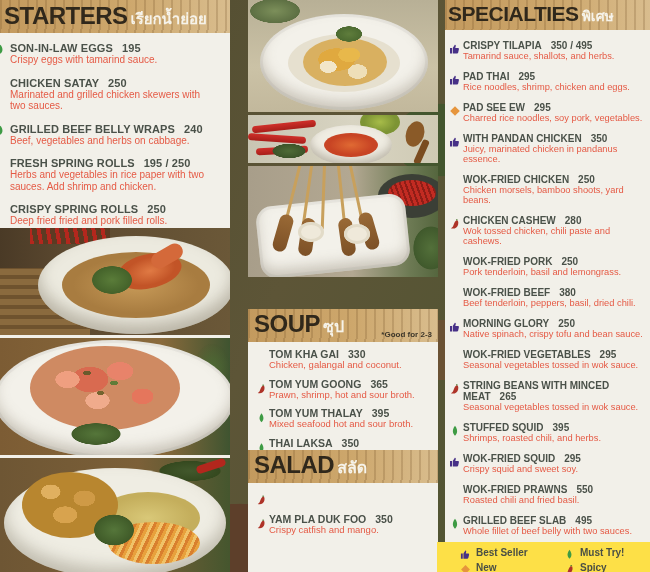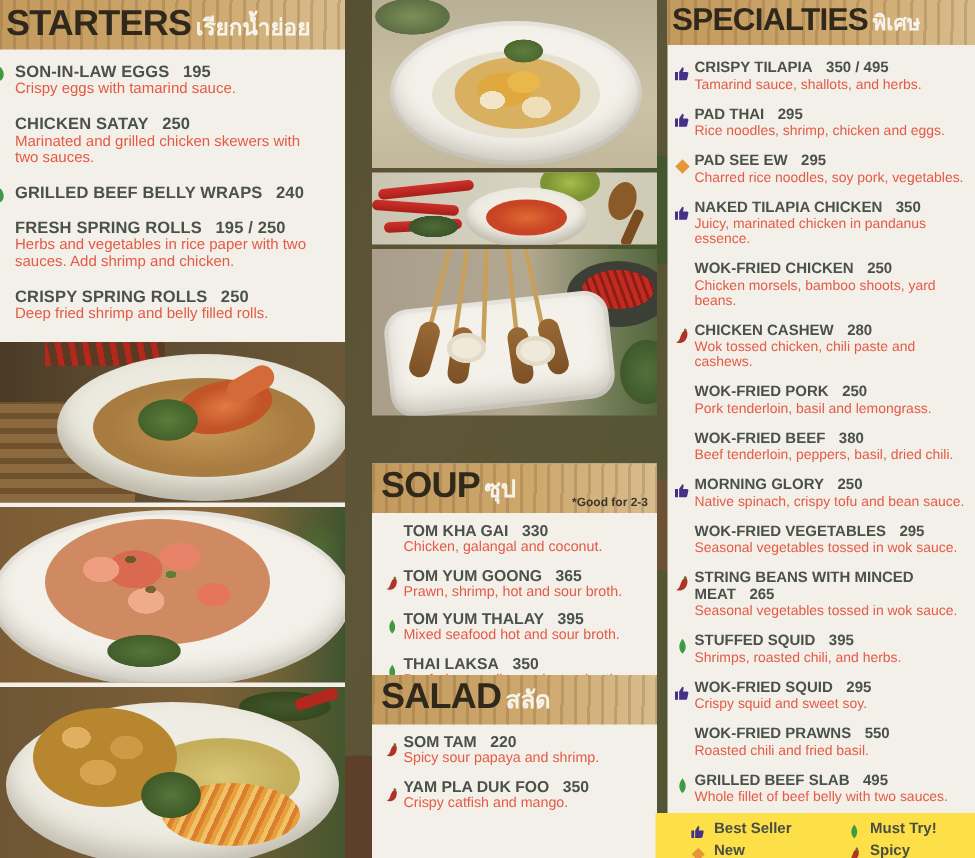--- a/index.html
+++ b/index.html
@@ -200,38 +200,39 @@
         <div class="item">
     <span class="icon ic-leaf-edge">
             <svg viewBox="0 0 24 24">
               <path d="M12 1.5C8.2 6.5 6.8 11.5 8.3 16c1.1 3.3 3.7 5.4 3.7 5.4s2.6-2.1 3.7-5.4c1.5-4.5.1-9.5-3.7-14.5z"></path>
             </svg>
           </span>
     <div class="item-text">
       <div class="name-line">
         <span class="item-name">GRILLED BEEF BELLY WRAPS</span><span class="item-price">240</span>
       </div>
+      <div class="item-desc">Beef, vegetables and herbs on cabbage.</div>
     </div>
   </div>
         <div class="item">
     <span class="icon ic-none"></span>
     <div class="item-text">
       <div class="name-line">
         <span class="item-name">FRESH SPRING ROLLS</span><span class="item-price">195 / 250</span>
       </div>
       <div class="item-desc">Herbs and vegetables in rice paper with two sauces. Add shrimp and chicken.</div>
     </div>
   </div>
         <div class="item">
     <span class="icon ic-none"></span>
     <div class="item-text">
       <div class="name-line">
         <span class="item-name">CRISPY SPRING ROLLS</span><span class="item-price">250</span>
       </div>
-      <div class="item-desc">Deep fried shrimp and belly filled rolls.</div>
+      <div class="item-desc">Deep fried fried and pork filled rolls.</div>
     </div>
   </div>
       </div>
 
     <div id="photo-crab" class="photo">
       <div class="ph sticks"></div>
       <div class="ph chili-top"></div>
       <div class="ph bowl"></div>
       <div class="ph broth"></div>
       <div class="ph crab"></div>
@@ -357,26 +358,20 @@
       <span class="hdr-th">สลัด</span>
     </div>
     <div class="items">
         <div class="item">
     <span class="icon ic-chili">
             <svg viewBox="0 0 24 24">
               <path class="chili-stem" d="M14.2 2.6c1.9-.7 3.3.2 3.8 2l-3.4.9c-.5-1.3-.8-2.4-.4-2.9z"></path>
               <path d="M17.8 5.4c1.9 4.7.5 10.5-3.2 13.5-3 2.5-7.4 2.9-10.8 1.6 1.6-.8 3.2-1.9 4.1-3.7 1.9-3.9 2.2-8.7 6.6-12z"></path>
             </svg>
           </span>
-    <div class="item-text">
-      <div class="name-line">
-        <span class="item-name">SOM TAM</span><span class="item-price">220</span>
-      </div>
-      <div class="item-desc">Spicy sour papaya and shrimp.</div>
-    </div>
   </div>
         <div class="item">
     <span class="icon ic-chili">
             <svg viewBox="0 0 24 24">
               <path class="chili-stem" d="M14.2 2.6c1.9-.7 3.3.2 3.8 2l-3.4.9c-.5-1.3-.8-2.4-.4-2.9z"></path>
               <path d="M17.8 5.4c1.9 4.7.5 10.5-3.2 13.5-3 2.5-7.4 2.9-10.8 1.6 1.6-.8 3.2-1.9 4.1-3.7 1.9-3.9 2.2-8.7 6.6-12z"></path>
             </svg>
           </span>
     <div class="item-text">
       <div class="name-line">
@@ -434,21 +429,21 @@
     </div>
   </div>
         <div class="item">
     <span class="icon ic-thumb">
             <svg viewBox="0 0 24 24">
               <path d="M2 10h4v11H2zM7.5 21h8.7c1 0 1.85-.7 2.05-1.68l1.55-6.8A2 2 0 0 0 17.85 10H12.6l.95-4.2A1.9 1.9 0 0 0 11.7 3.5L7.5 10z"></path>
             </svg>
           </span>
     <div class="item-text">
       <div class="name-line">
-        <span class="item-name">NAKED TILAPIA CHICKEN</span><span class="item-price">350</span>
+        <span class="item-name">WITH PANDAN CHICKEN</span><span class="item-price">350</span>
       </div>
       <div class="item-desc">Juicy, marinated chicken in pandanus essence.</div>
     </div>
   </div>
         <div class="item">
     <span class="icon ic-none"></span>
     <div class="item-text">
       <div class="name-line">
         <span class="item-name">WOK-FRIED CHICKEN</span><span class="item-price">250</span>
       </div>

